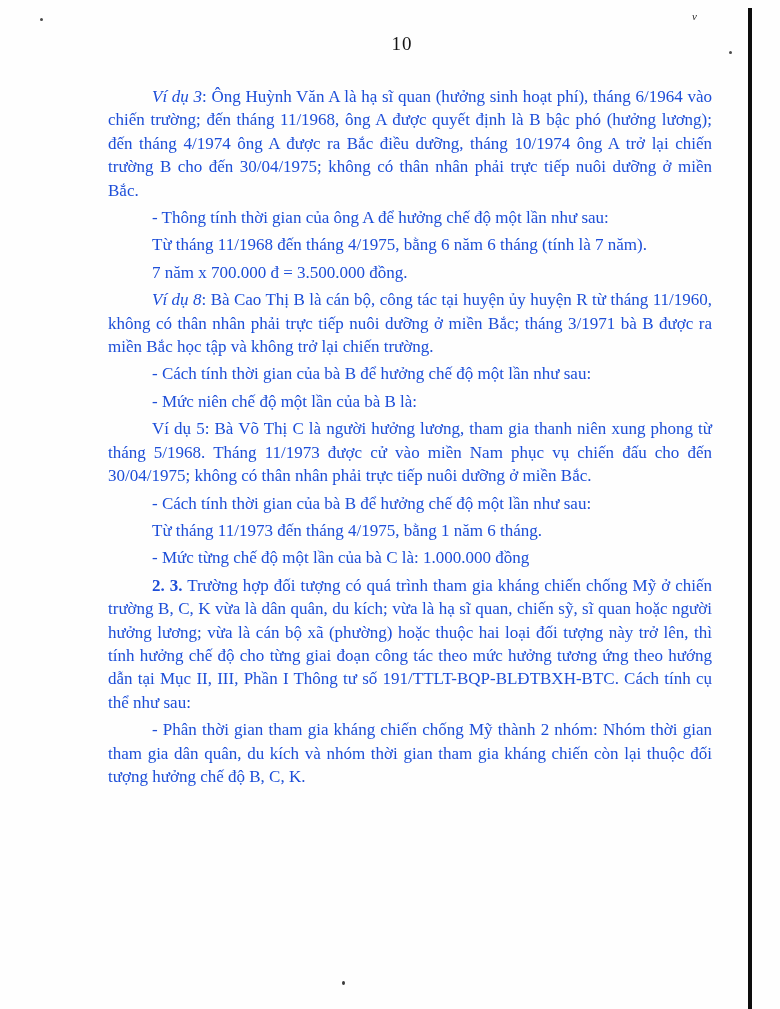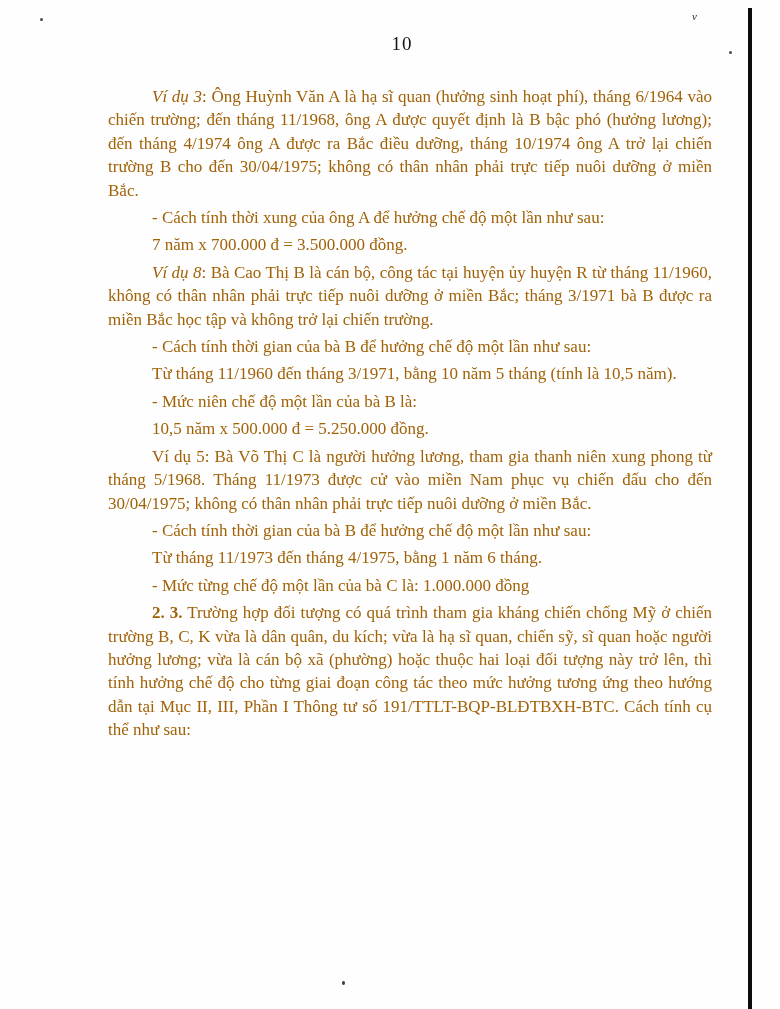--- a/index.html
+++ b/index.html
@@ -22,21 +22,21 @@
     color: #141414;
     letter-spacing: 1px;
   }
   .content {
     position: absolute;
     left: 108px; top: 85px;
     width: 604px;
     font-size: 17px;
     line-height: 23.4px;
     text-align: justify;
-    color: #a16207;
+    color: #1d4ed8;
   }
   .para {
     margin: 0 0 4px 0;
     text-indent: 44px;
   }
   .lead-i  { font-style: italic; }
   .lead-bi { font-weight: bold; }
   .scan-line {
     position: absolute;
     left: 748px; top: 8px;
@@ -59,46 +59,46 @@
 <body>
 
 <div class="page">
 
   <div class="page-number">10</div>
 
   <div class="content">
 
     <p class="para"><span class="lead-i">Ví dụ 3</span><span>: Ông Huỳnh Văn A là hạ sĩ quan (hưởng sinh hoạt phí), tháng 6/1964 vào chiến trường; đến tháng 11/1968, ông A được quyết định là B bậc phó (hưởng lương); đến tháng 4/1974 ông A được ra Bắc điều dưỡng, tháng 10/1974 ông A trở lại chiến trường B cho đến 30/04/1975; không có thân nhân phải trực tiếp nuôi dưỡng ở miền Bắc.</span></p>
 
-    <p class="para"><span>- Cách tính thời xung của ông A để hưởng chế độ một lần như sau:</span></p>
+    <p class="para"><span>- Thông tính thời gian của ông A để hưởng chế độ một lần như sau:</span></p>
 
+    <p class="para"><span>Từ tháng 11/1968 đến tháng 4/1975, bằng 6 năm 6 tháng (tính là 7 năm).</span></p>
 
 
     <p class="para"><span>7 năm x 700.000 đ = 3.500.000 đồng.</span></p>
 
     <p class="para"><span class="lead-i">Ví dụ 8</span><span>: Bà Cao Thị B là cán bộ, công tác tại huyện ủy huyện R từ tháng 11/1960, không có thân nhân phải trực tiếp nuôi dưỡng ở miền Bắc; tháng 3/1971 bà B được ra miền Bắc học tập và không trở lại chiến trường.</span></p>
 
     <p class="para"><span>- Cách tính thời gian của bà B để hưởng chế độ một lần như sau:</span></p>
 
-    <p class="para"><span>Từ tháng 11/1960 đến tháng 3/1971, bằng 10 năm 5 tháng (tính là 10,5 năm).</span></p>
 
     <p class="para"><span>- Mức niên chế độ một lần của bà B là:</span></p>
 
-    <p class="para"><span>10,5 năm x 500.000 đ = 5.250.000 đồng.</span></p>
 
     <p class="para"><span>Ví dụ 5: Bà Võ Thị C là người hưởng lương, tham gia thanh niên xung phong từ tháng 5/1968. Tháng 11/1973 được cử vào miền Nam phục vụ chiến đấu cho đến 30/04/1975; không có thân nhân phải trực tiếp nuôi dưỡng ở miền Bắc.</span></p>
 
     <p class="para"><span>- Cách tính thời gian của bà B để hưởng chế độ một lần như sau:</span></p>
 
     <p class="para"><span>Từ tháng 11/1973 đến tháng 4/1975, bằng 1 năm 6 tháng.</span></p>
 
     <p class="para"><span>- Mức từng chế độ một lần của bà C là: 1.000.000 đồng</span></p>
 
     <p class="para"><span class="lead-bi">2. 3.</span><span> Trường hợp đối tượng có quá trình tham gia kháng chiến chống Mỹ ở chiến trường B, C, K vừa là dân quân, du kích; vừa là hạ sĩ quan, chiến sỹ, sĩ quan hoặc người hưởng lương; vừa là cán bộ xã (phường) hoặc thuộc hai loại đối tượng này trở lên, thì tính hưởng chế độ cho từng giai đoạn công tác theo mức hưởng tương ứng theo hướng dẫn tại Mục II, III, Phần I Thông tư số 191/TTLT-BQP-BLĐTBXH-BTC. Cách tính cụ thể như sau:</span></p>
 
+    <p class="para"><span>- Phân thời gian tham gia kháng chiến chống Mỹ thành 2 nhóm: Nhóm thời gian tham gia dân quân, du kích và nhóm thời gian tham gia kháng chiến còn lại thuộc đối tượng hưởng chế độ B, C, K.</span></p>
 
 
 
   </div>
 
   <div class="scan-line"></div>
   <div class="corner-mark">ν</div>
   <div class="speck speck-tl"></div>
   <div class="speck speck-tr"></div>
   <div class="speck speck-bc"></div>

